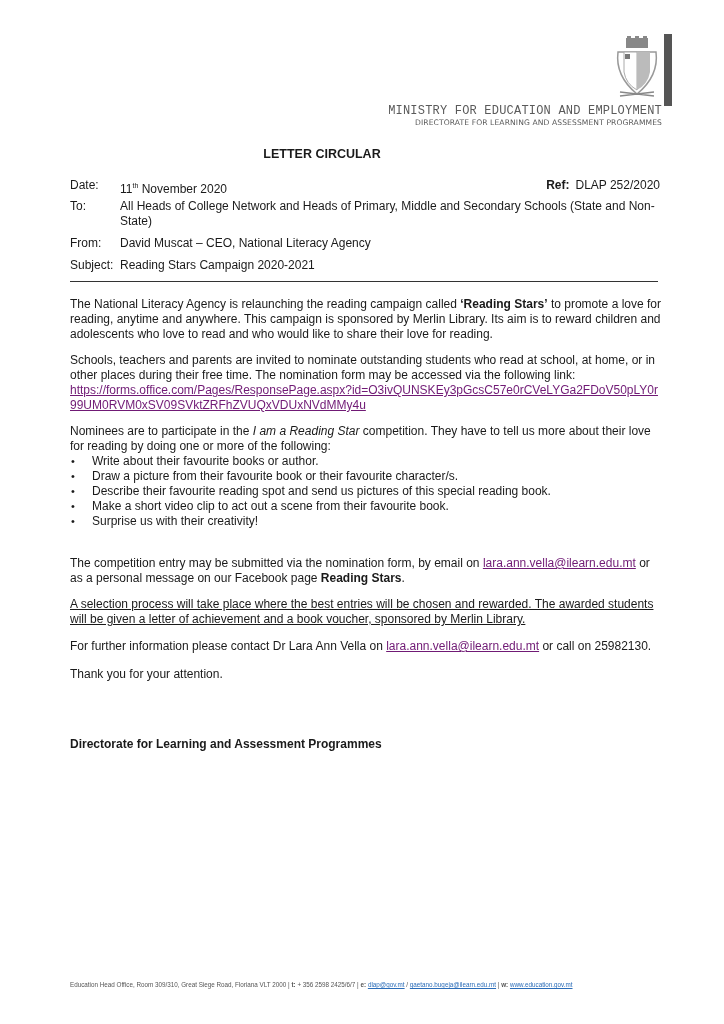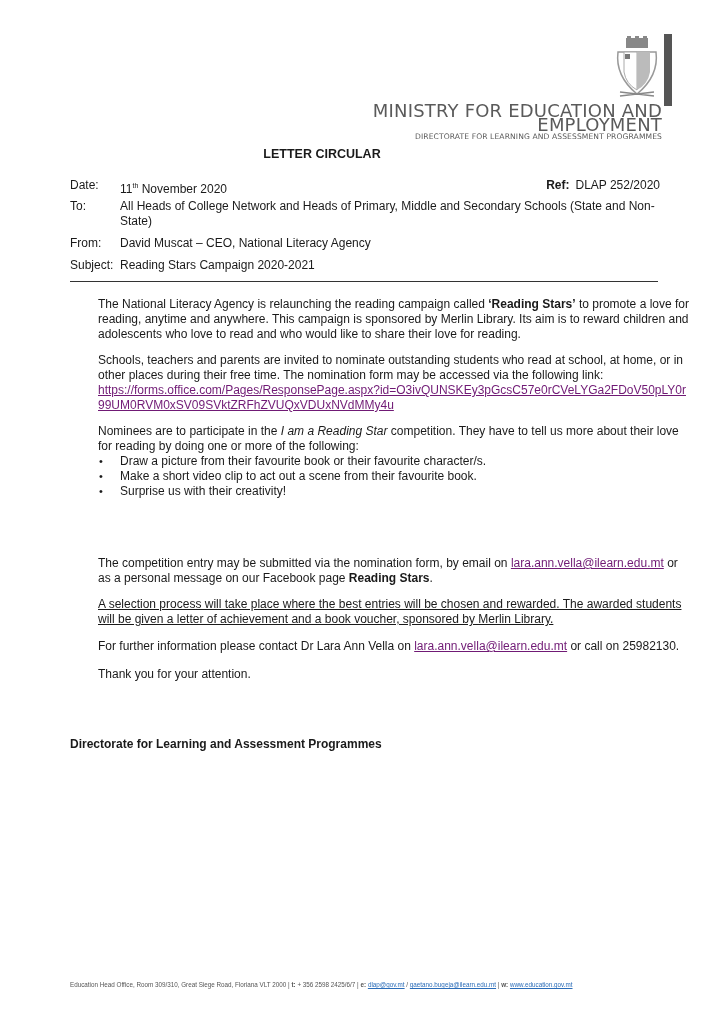--- a/index.html
+++ b/index.html
@@ -6,30 +6,30 @@
     body {
       width: 724px; height: 1024px; position: relative; overflow: hidden;
       font-family: "Liberation Sans", sans-serif; color: #1a1a1a;
     }
     .crest { position: absolute; left: 614px; top: 36px; width: 46px; height: 62px; }
     .crest-bar { position: absolute; left: 664px; top: 34px; width: 8px; height: 72px; background: #555; }
     .ministry {
       position: absolute; left: 372px; top: 104px; width: 290px; text-align: right;
       font-family: "DejaVu Sans", sans-serif; color: #5a5a5a;
     }
-    .ministry .m1 { font-size: 18px; letter-spacing: 0.2px; line-height: 14px; }
+    .ministry .m1 { font-size: 12px; letter-spacing: 0.2px; line-height: 14px; font-family: Liberation Mono, monospace; }
     .ministry .m2 { font-size: 7.6px; letter-spacing: 0.1px; line-height: 10px; }
     .title { position: absolute; left: 0; width: 644px; top: 147px; text-align: center; font-weight: bold; font-size: 12.5px; }
     .hdr { position: absolute; left: 70px; width: 590px; font-size: 12px; line-height: 15px; }
     .hdr .lbl { position: absolute; left: 0; font-weight: normal; }
     .hdr .val { position: absolute; left: 50px; right: 0; }
     .ref { position: absolute; right: 0; top: 0; }
     .ref b { margin-right: 6px; }
     .rule { position: absolute; left: 70px; width: 588px; top: 281px; border-top: 1px solid #333; }
-    .para { position: absolute; left: 70px; width: 592px; font-size: 12px; line-height: 15px; margin-left: 28px; }
+    .para { position: absolute; left: 70px; width: 592px; font-size: 12px; line-height: 15px; }
     a.lnk { color: #701a75; text-decoration: underline; }
     ul.bul { list-style: none; margin: 0; padding: 0; }
     ul.bul li { position: relative; padding-left: 22px; line-height: 15px; }
     ul.bul li::before { content: "•"; position: absolute; left: 1px; top: 0; font-size: 11px; }
     .sign { position: absolute; left: 70px; top: 737px; font-weight: bold; font-size: 12px; }
     .footer { position: absolute; left: 70px; top: 981px; font-size: 6.3px; color: #555; white-space: nowrap; }
     .footer a { color: #2a6cb8; text-decoration: underline; }
   </style>
 </head>
 <body>
@@ -72,21 +72,23 @@
 </div>
 <div class="rule"></div>
 
 <div class="para" style="top:297px;"><span>The National Literacy Agency is relaunching the reading campaign called </span><b>‘Reading Stars’</b><span> to promote a love for reading, anytime and anywhere. This campaign is sponsored by Merlin Library.  Its aim is to reward children and adolescents who love to read and who would like to share their love for reading.</span></div>
 
 <div class="para" style="top:353px;"><span>Schools, teachers and parents are invited to nominate outstanding students who read at school, at home, or in other places during their free time. The nomination form may be accessed via the following link:</span><br><a class="lnk" style="word-break:break-all;">https://forms.office.com/Pages/ResponsePage.aspx?id=O3ivQUNSKEy3pGcsC57e0rCVeLYGa2FDoV50pLY0r99UM0RVM0xSV09SVktZRFhZVUQxVDUxNVdMMy4u</a></div>
 
 <div class="para" style="top:424px;">
   <span>Nominees are to participate in the </span><i>I am a Reading Star</i><span> competition. They have to tell us more about their love for reading by doing one or more of the following:</span>
   <ul class="bul">
+    <li>Write about their favourite books or author.</li>
     <li>Draw a picture from their favourite book or their favourite character/s.</li>
+    <li>Describe their favourite reading spot and send us pictures of this special reading book.</li>
     <li>Make a short video clip to act out a scene from their favourite book.</li>
     <li>Surprise us with their creativity!</li>
   </ul>
 </div>
 
 <div class="para" style="top:556px;"><span>The competition entry may be submitted via the nomination form, by email on </span><a class="lnk">lara.ann.vella@ilearn.edu.mt</a><span> or as a personal message on our Facebook page </span><b>Reading Stars</b><span>.</span></div>
 
 <div class="para" style="top:597px;text-decoration:underline;">A selection process will take place where the best entries will be chosen and rewarded.  The awarded students will be given a letter of achievement and a book voucher, sponsored by Merlin Library.</div>
 
 <div class="para" style="top:639px;"><span>For further information please contact Dr Lara Ann Vella on </span><a class="lnk">lara.ann.vella@ilearn.edu.mt</a><span> or call on 25982130.</span></div>

